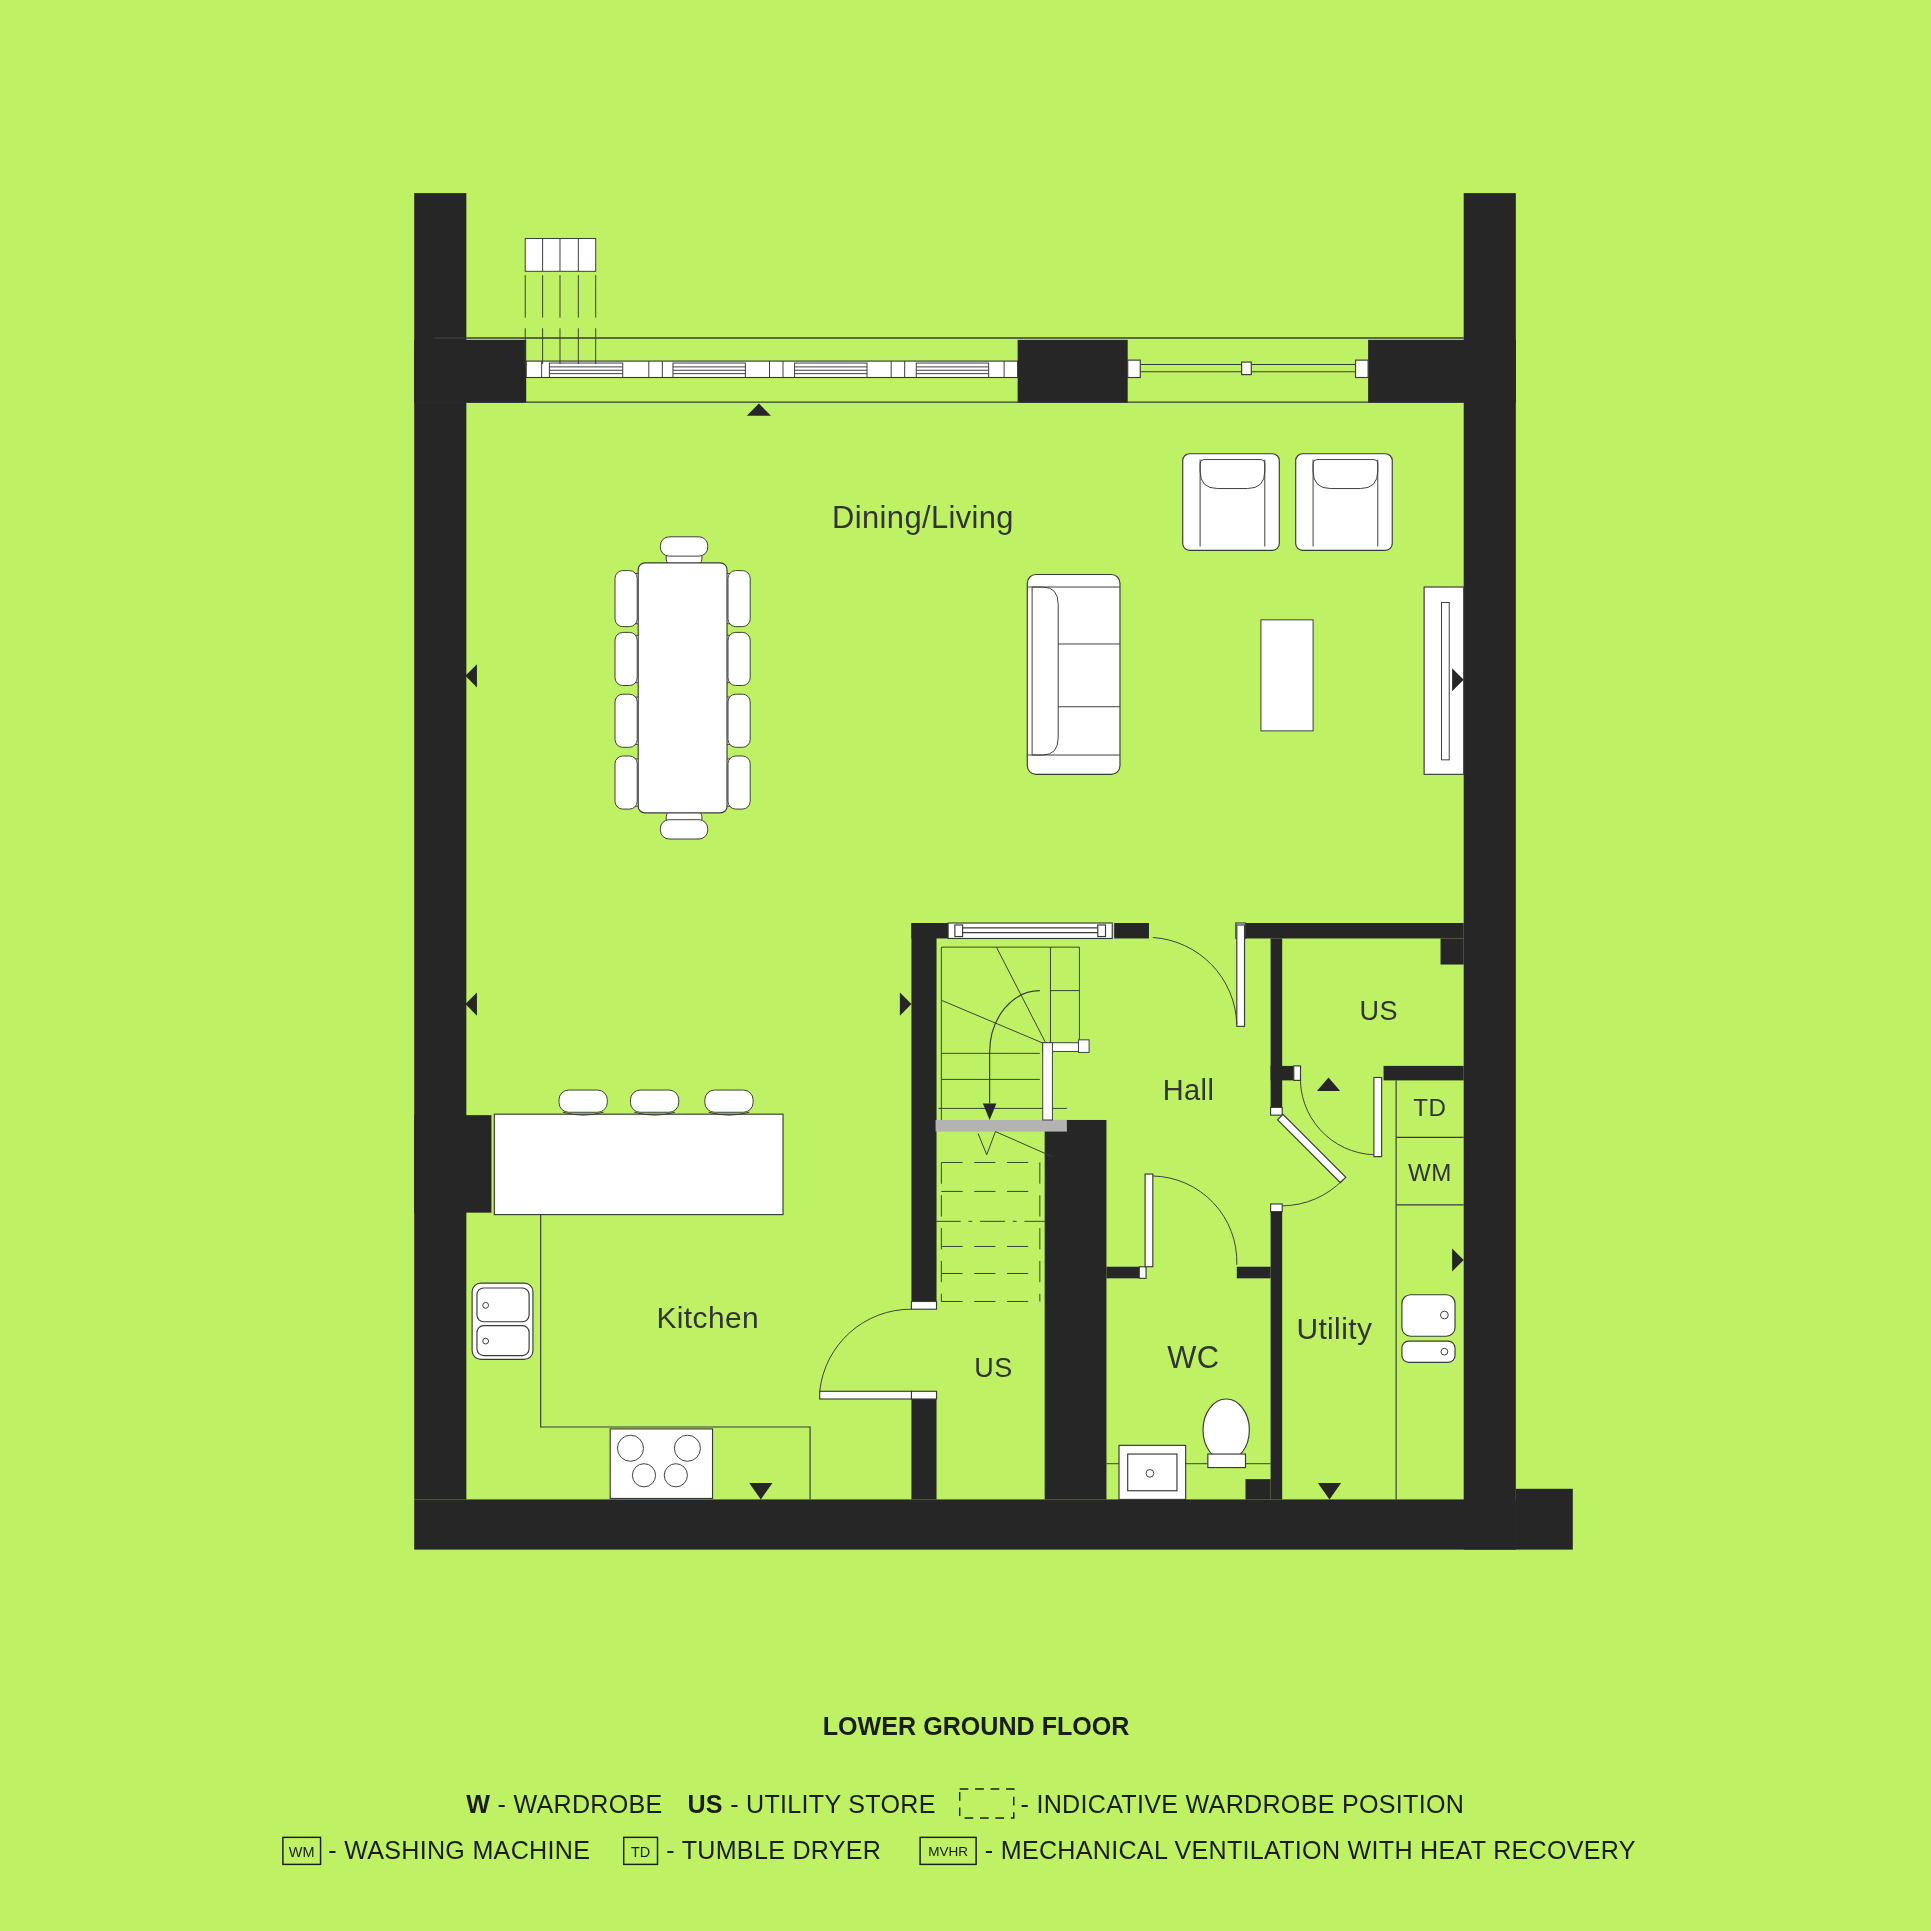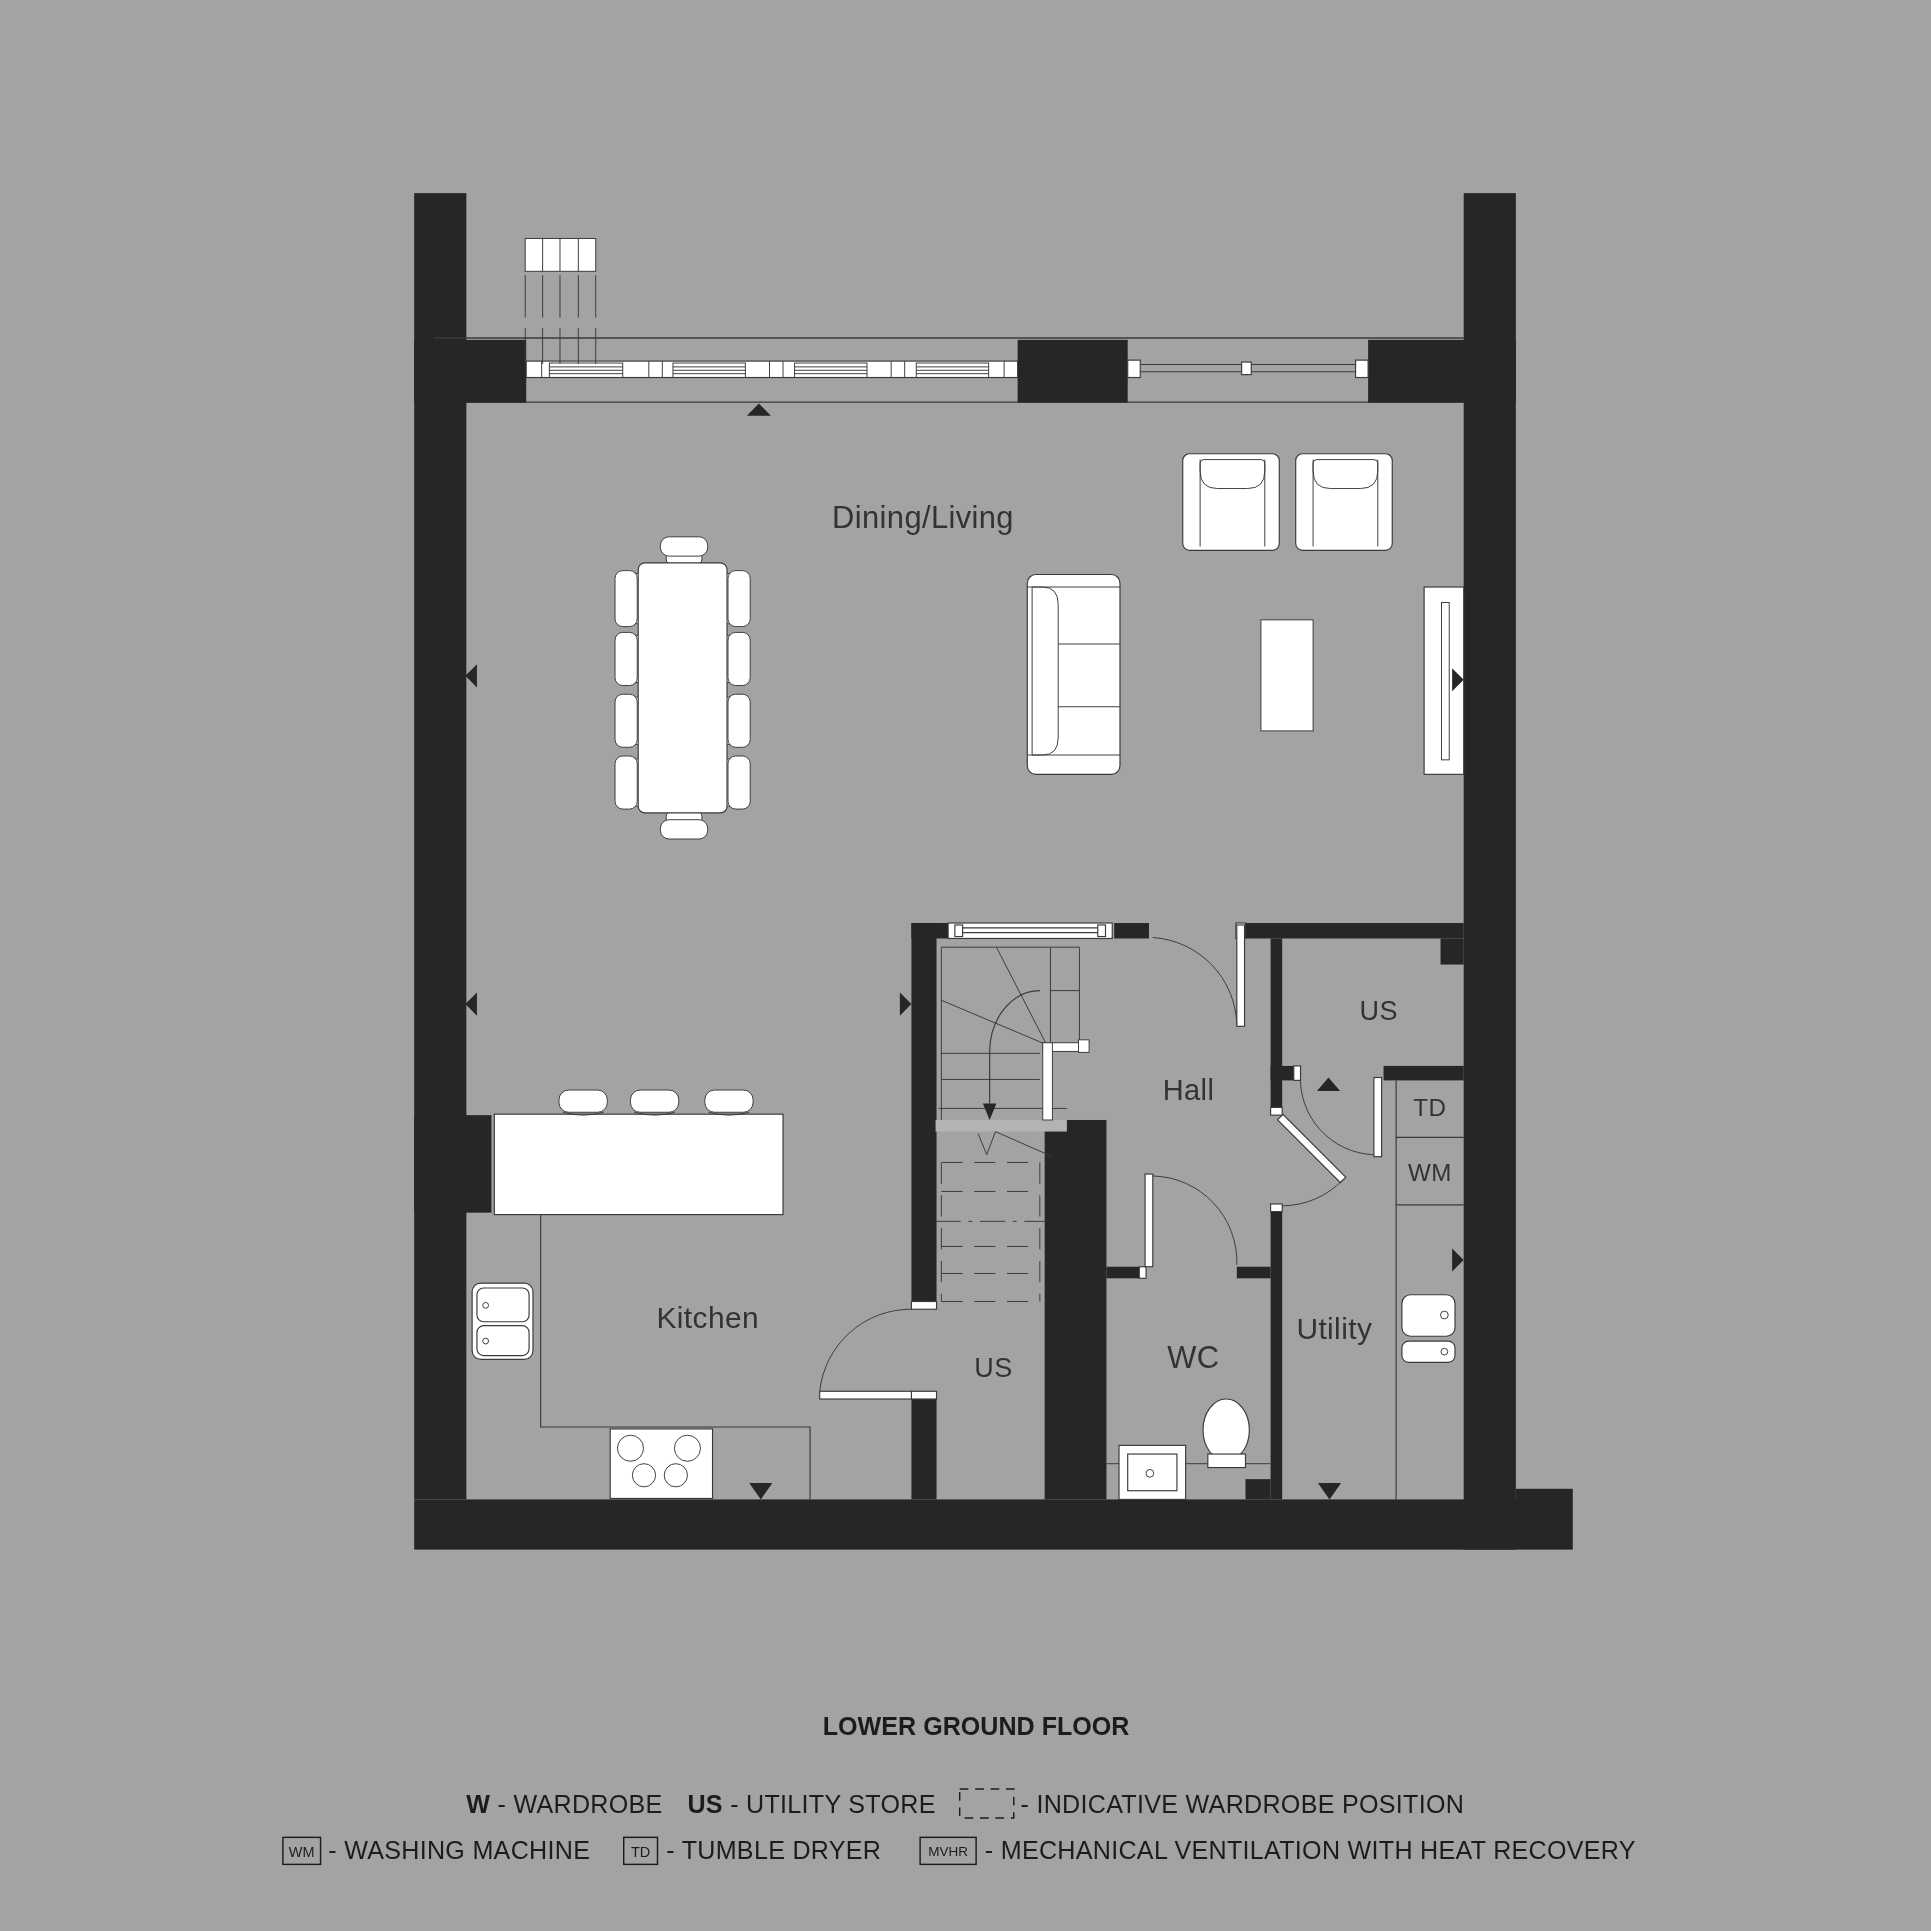--- a/index.html
+++ b/index.html
@@ -1,16 +1,16 @@
 <!DOCTYPE html>
 <html><head>
 <meta charset="utf-8">
 <style>
   html,body{margin:0;padding:0;background:#ffffff;}
-  .page{width:1931px;height:1931px;position:relative;background:#a3a3a3;
+  .page{width:1931px;height:1931px;position:relative;background:#bef264;
         font-family:"Liberation Sans", sans-serif;text-decoration:underline;}
   svg{position:absolute;top:0;left:0;}
   .lbl{fill:#333333;font-family:"Liberation Sans", sans-serif;font-size:31px;letter-spacing:0.4px;}
   .sm{fill:#333333;font-family:"Liberation Sans", sans-serif;font-size:25px;letter-spacing:0.5px;}
   .ttl{fill:#1c1c1c;font-family:"Liberation Sans", sans-serif;font-size:26px;font-weight:bold;letter-spacing:0px;}
   .leg{fill:#1c1c1c;font-family:"Liberation Sans", sans-serif;font-size:26px;letter-spacing:0.3px;}
   .legb{font-weight:bold;}
 </style>
 </head>
 <body>

